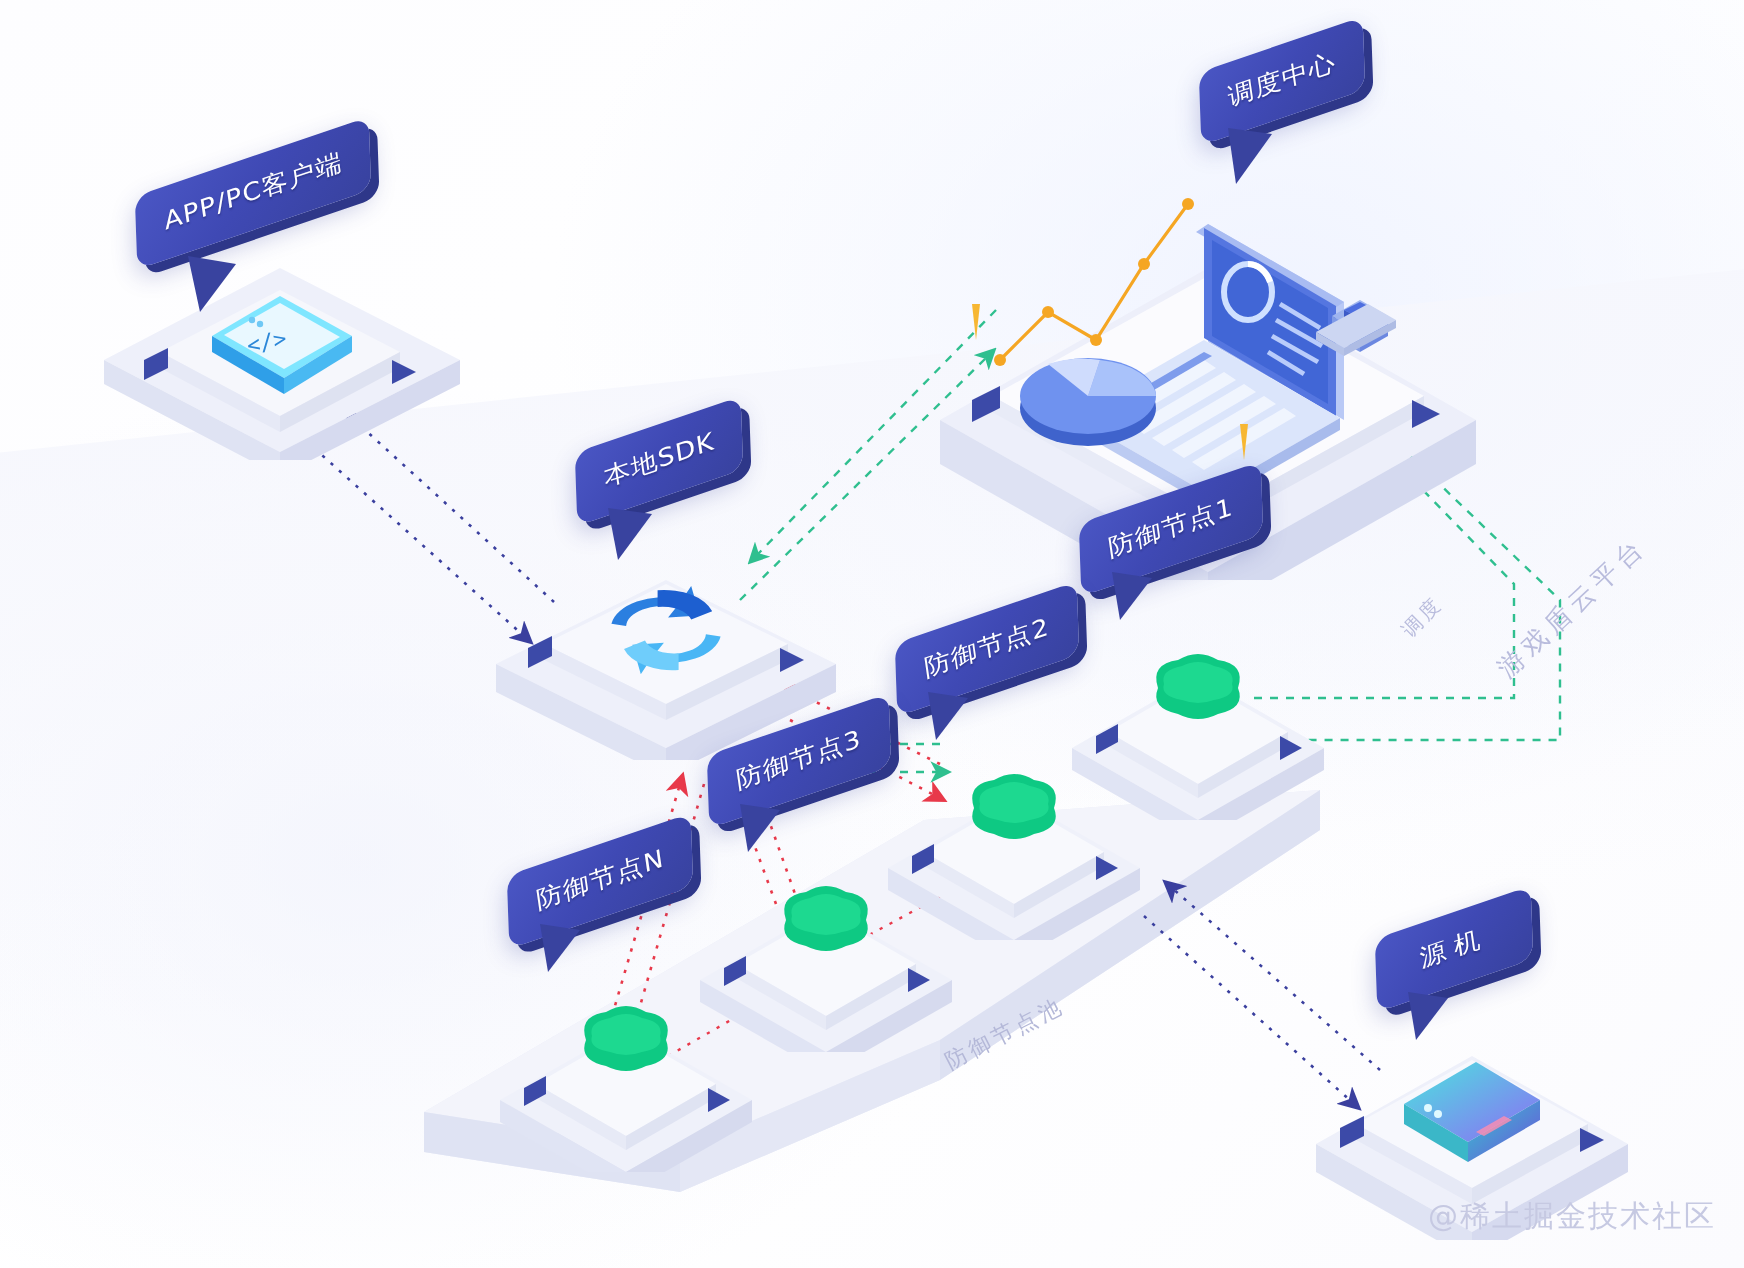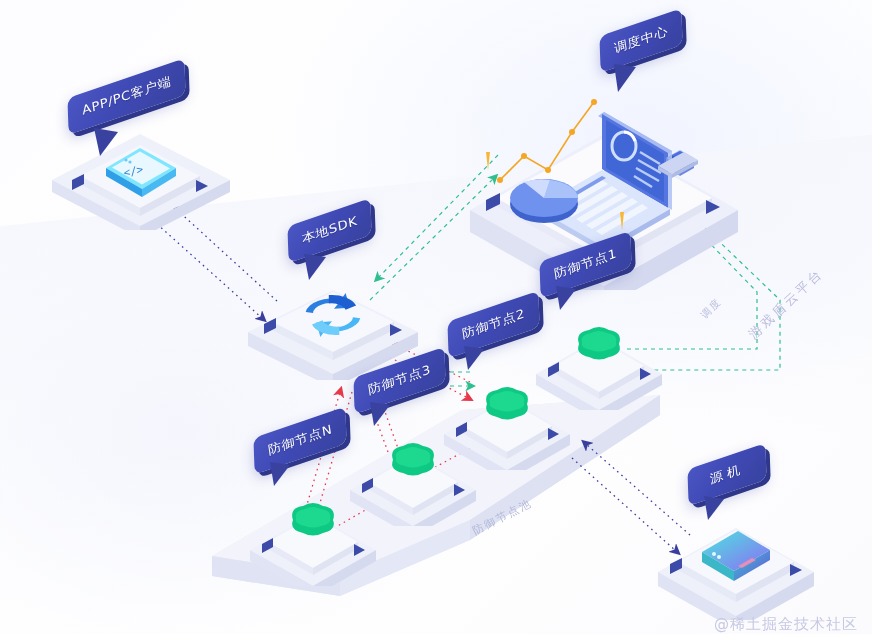--- a/index.html
+++ b/index.html
@@ -425,15 +425,15 @@
 
   <div class="wm" style="left:745px;top:330px;font-size:13px;letter-spacing:3px;
        transform:rotate(-43deg);transform-origin:left top;z-index:4">游戏盾云平台</div>
 
   <div class="wm" style="left:698px;top:312px;font-size:10px;letter-spacing:2px;
        transform:rotate(-45deg);transform-origin:left top;z-index:4">调度</div>
 
   <div class="wm" style="left:470px;top:525px;font-size:11px;letter-spacing:2px;
        transform:rotate(-27deg);transform-origin:left top;z-index:4;color:#b4b8d8">防御节点池</div>
 
-  <div class="wm" style="right:14px;bottom:0;font-size:15px;color:#c6c9e2;letter-spacing:1px;z-index:9">@稀土掘金技术社区</div>
+  <div class="wm" style="right:14px;bottom:16px;font-size:15px;color:#c6c9e2;letter-spacing:1px;z-index:9">@稀土掘金技术社区</div>
 
 </div>
 
 </body></html>

